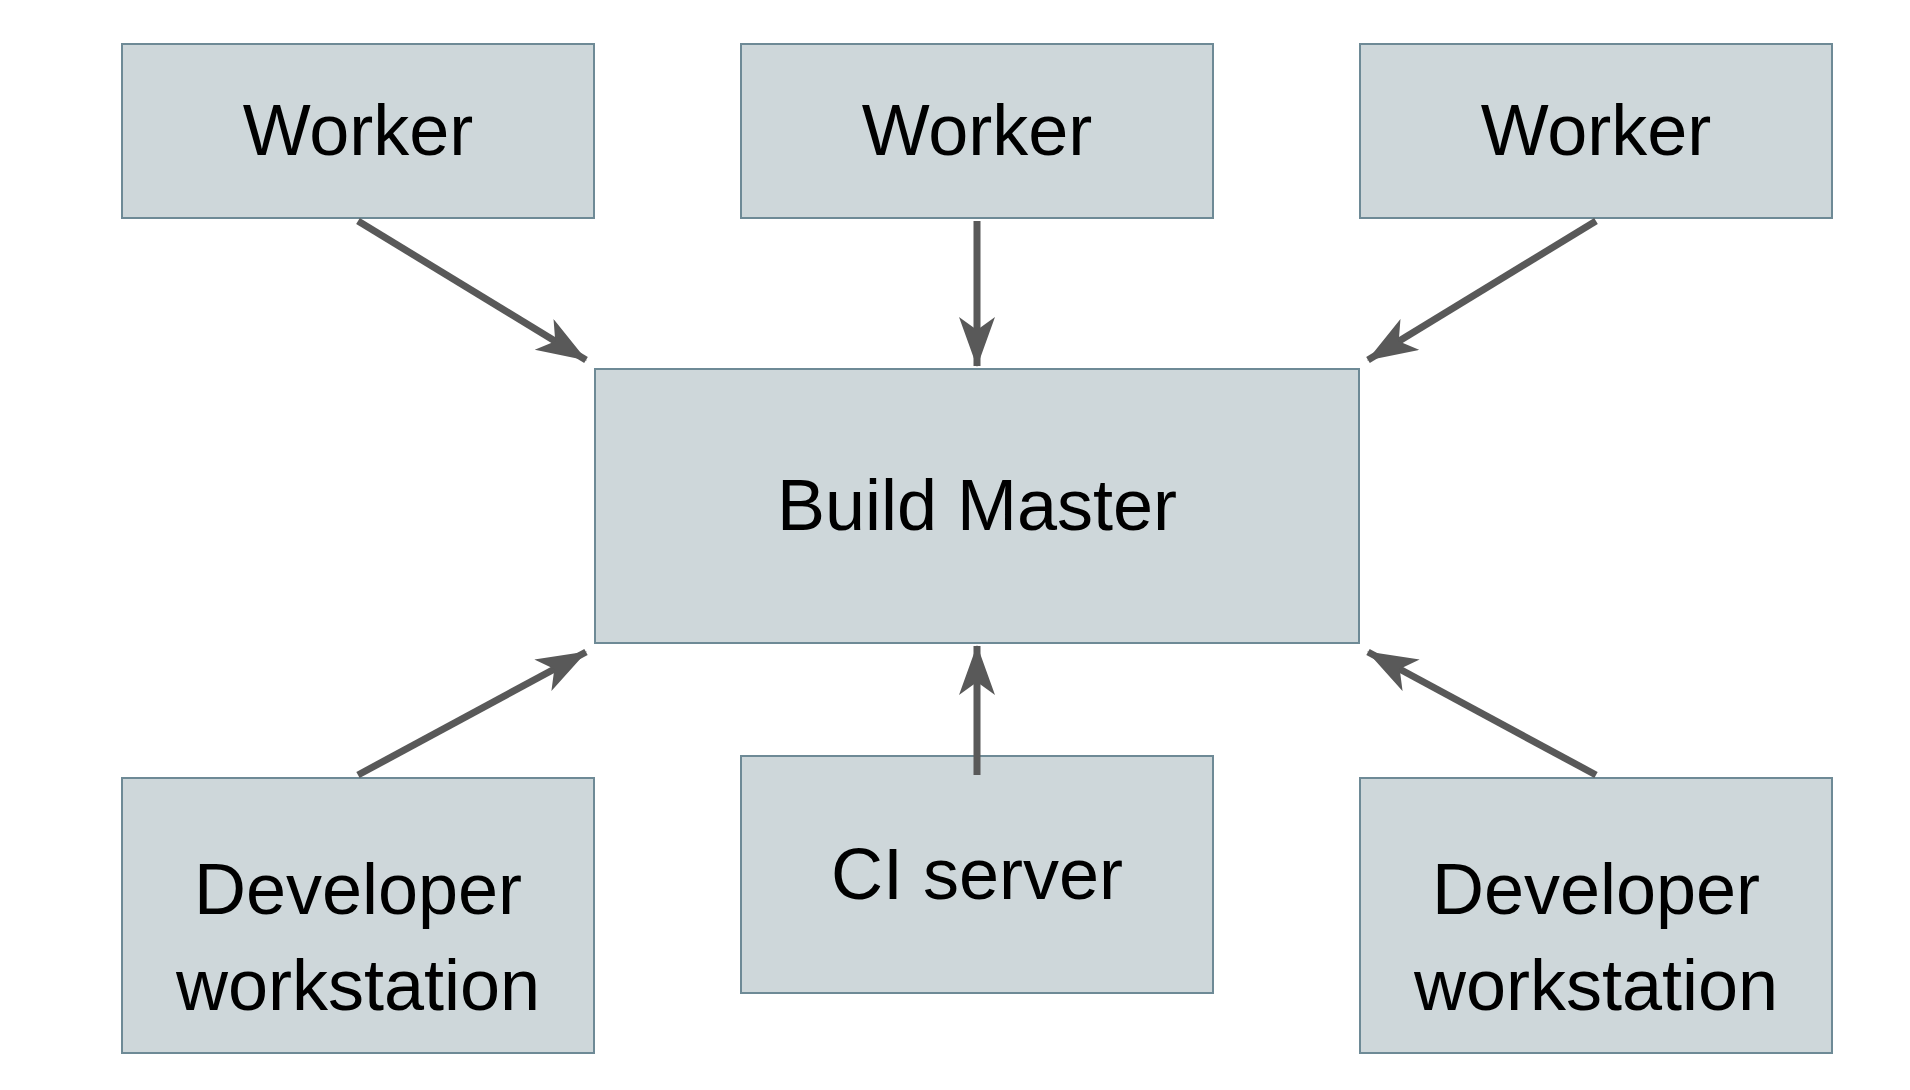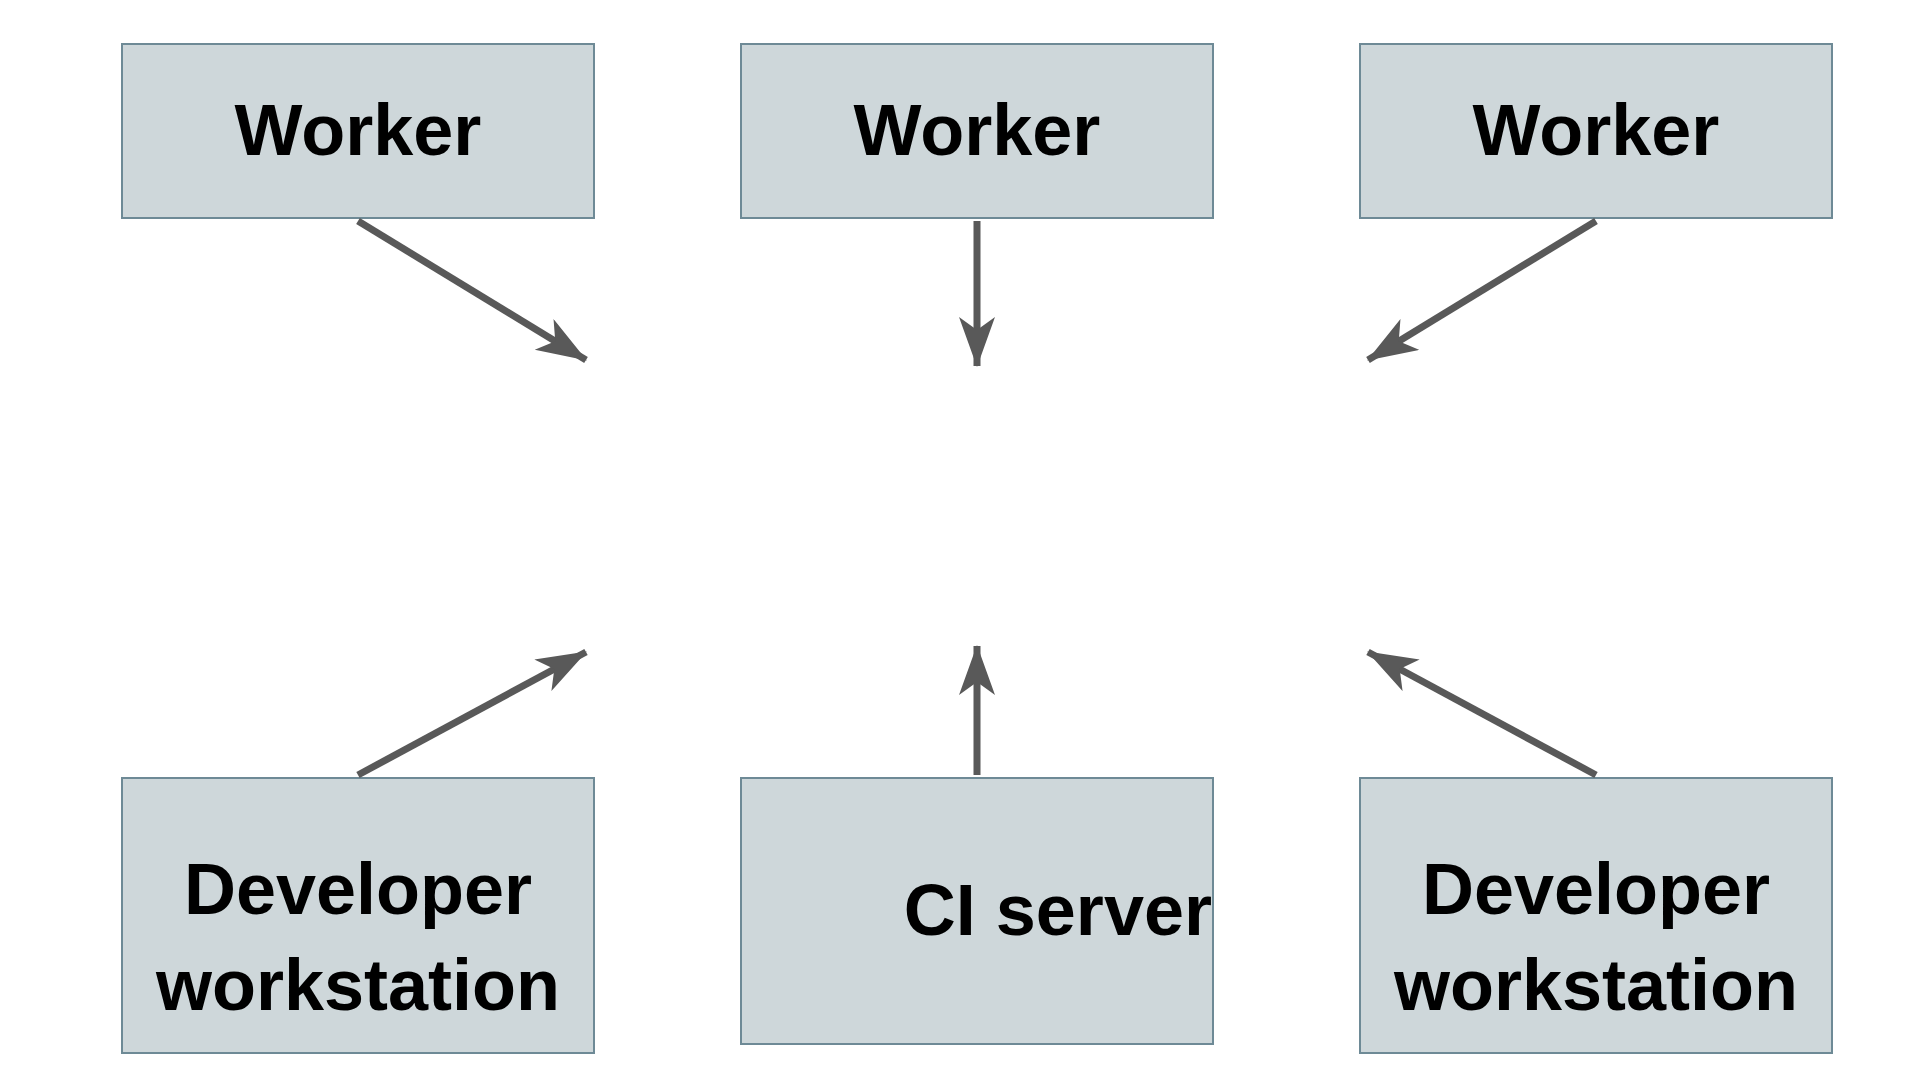--- a/index.html
+++ b/index.html
@@ -7,21 +7,20 @@
     padding: 0;
     background: #ffffff;
   }
   .canvas {
     position: relative;
     width: 1910px;
     height: 1090px;
     background: var(--background, #ffffff);
     overflow: hidden;
     font-family: "Liberation Sans", "DejaVu Sans", sans-serif;
-    font-weight: bold;
   }
   .node {
     position: absolute;
     box-sizing: border-box;
     background: var(--node-fill, #ced7da);
     border: 2px solid var(--node-border, #6e8a96);
     display: flex;
     align-items: center;
     justify-content: center;
     text-align: center;
@@ -31,21 +30,21 @@
     font-size: 72px;
     line-height: 1.32;
     letter-spacing: 0px;
   }
   
   #node-worker-1        { left: 121px;  top: 43px;  width: 474px; height: 176px; }
   #node-worker-2        { left: 740px;  top: 43px;  width: 474px; height: 176px; }
   #node-worker-3        { left: 1359px; top: 43px;  width: 474px; height: 176px; }
   #node-build-master    { left: 594px;  top: 368px; width: 766px; height: 276px; }
   #node-dev-left        { left: 121px;  top: 777px; width: 474px; height: 277px; }
-  #node-ci-server       { left: 740px;  top: 777px; width: 474px; height: 268px; justify-content: flex-end; }
+  #node-ci-server       { left: 740px;  top: 755px; width: 474px; height: 239px; }
   #node-dev-right       { left: 1359px; top: 777px; width: 474px; height: 277px; }
   .dev-label { max-width: 440px; margin-top: 44px; }
   svg.arrows {
     position: absolute;
     left: 0; top: 0;
     width: 1910px;
     height: 1090px;
     pointer-events: none;
   }
   svg.arrows line {
@@ -66,20 +65,23 @@
   </div>
 
   <div class="node" id="node-worker-2">
     <span class="label">Worker</span>
   </div>
 
   <div class="node" id="node-worker-3">
     <span class="label">Worker</span>
   </div>
 
+  <div class="node" id="node-build-master">
+    <span class="label">Build Master</span>
+  </div>
 
   <div class="node" id="node-dev-left">
     <span class="label dev-label">Developer workstation</span>
   </div>
 
   <div class="node" id="node-ci-server">
     <span class="label">CI server</span>
   </div>
 
   <div class="node" id="node-dev-right">

